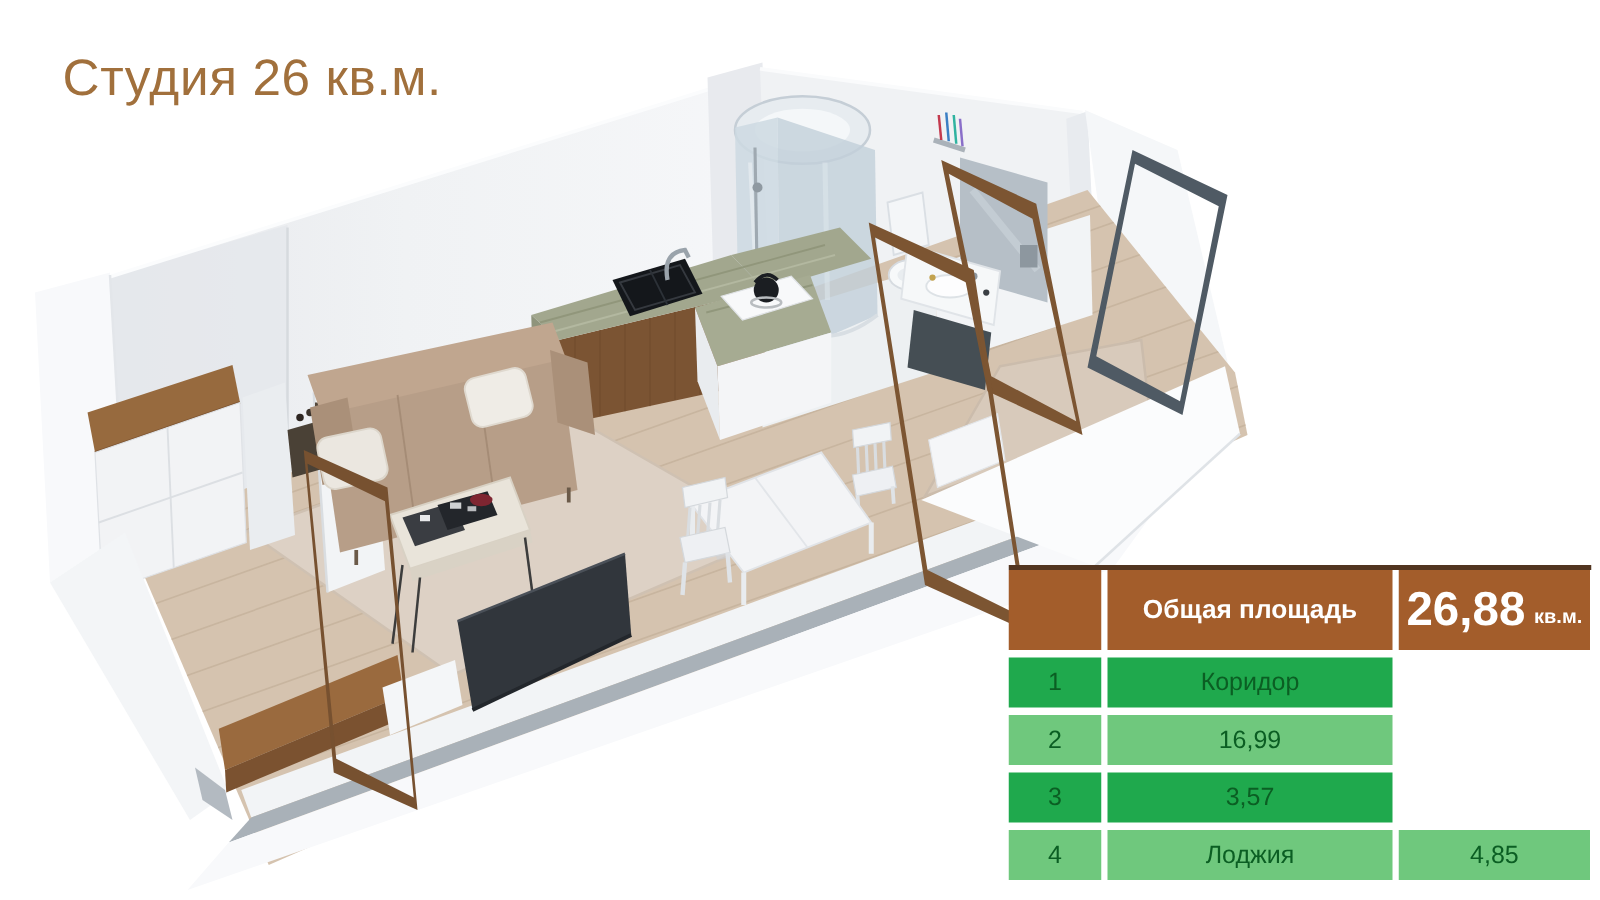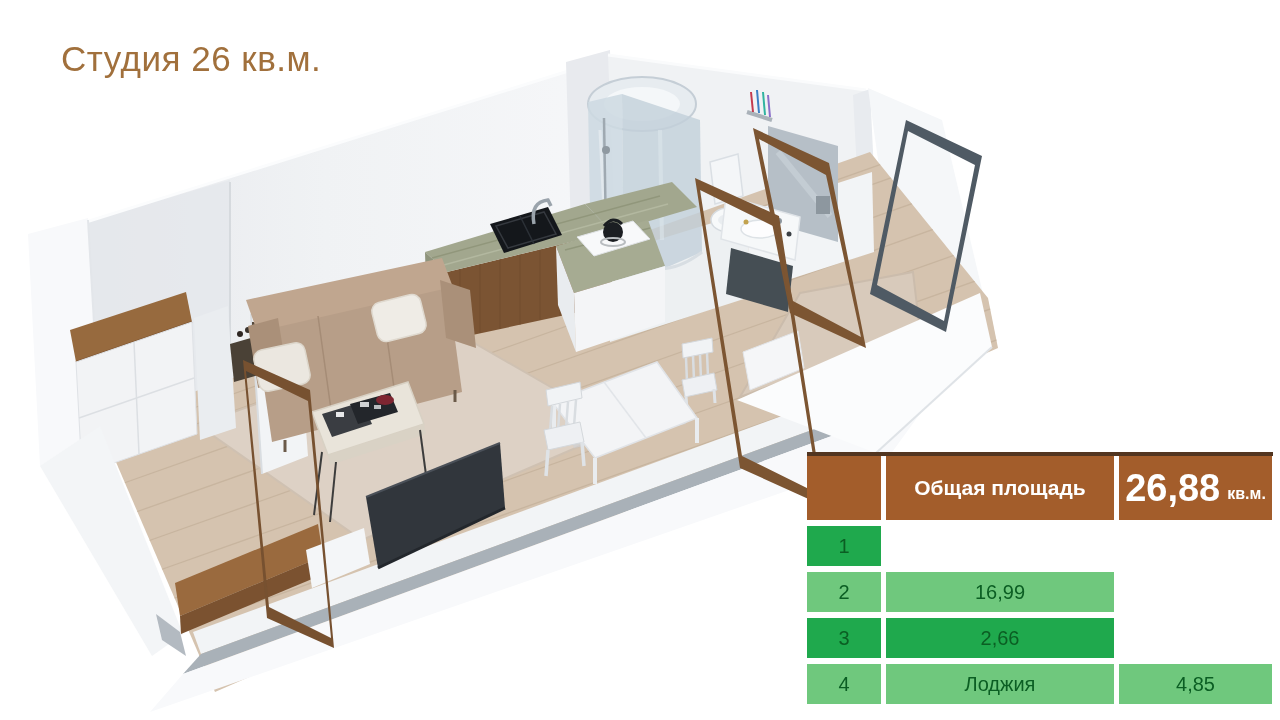--- a/index.html
+++ b/index.html
@@ -1,19 +1,19 @@
 <!DOCTYPE html>
 <html><head>
 <meta charset="utf-8">
 <style>
   html,body{margin:0;padding:0;background:#ffffff;}
   body{width:1280px;height:720px;position:relative;overflow:hidden;
        font-family:"Liberation Sans","DejaVu Sans",sans-serif;}
   #plan-svg{position:absolute;left:0;top:0;width:1280px;height:720px;}
-  .page-title{position:absolute;left:61px;top:40px;font-size:35px;line-height:1.1;
+  .page-title{position:absolute;left:50px;top:40px;font-size:41px;line-height:1.1;
        color:#a1703c;letter-spacing:.5px;white-space:nowrap;}
   .plan-table{position:absolute;left:807px;top:452px;width:466px;}
   .plan-table .strip{height:4px;background:#523520;width:100%;}
   .trow{display:grid;grid-template-columns:74px 228px 153px;column-gap:5px;margin-top:0;}
   .trow.head{height:64px;}
   .trow.datarow{height:40px;margin-top:6px;}
   .cell{display:flex;align-items:center;justify-content:center;}
   .brown{background:#a35d2b;color:#ffffff;}
   .head .label{font-size:21px;font-weight:bold;}
   .head .big{font-size:38px;font-weight:bold;}
@@ -277,27 +277,28 @@
   <div class="trow head">
     <div class="cell brown"></div>
     <div class="cell brown label">Общая площадь</div>
     <div class="cell brown">
       <span class="big">26,88</span>
       <span class="unit">кв.м.</span>
     </div>
   </div>
   <div class="trow datarow">
     <div class="cell green-a">1</div>
+    <div class="cell green-a">Коридор</div>
   </div>
   <div class="trow datarow">
     <div class="cell green-b">2</div>
     <div class="cell green-b">16,99</div>
   </div>
   <div class="trow datarow">
     <div class="cell green-a">3</div>
-    <div class="cell green-a">2,66</div>
+    <div class="cell green-a">3,57</div>
   </div>
   <div class="trow datarow">
     <div class="cell green-b">4</div>
     <div class="cell green-b">Лоджия</div>
     <div class="cell green-b">4,85</div>
   </div>
 </div>
 
 </body></html>

